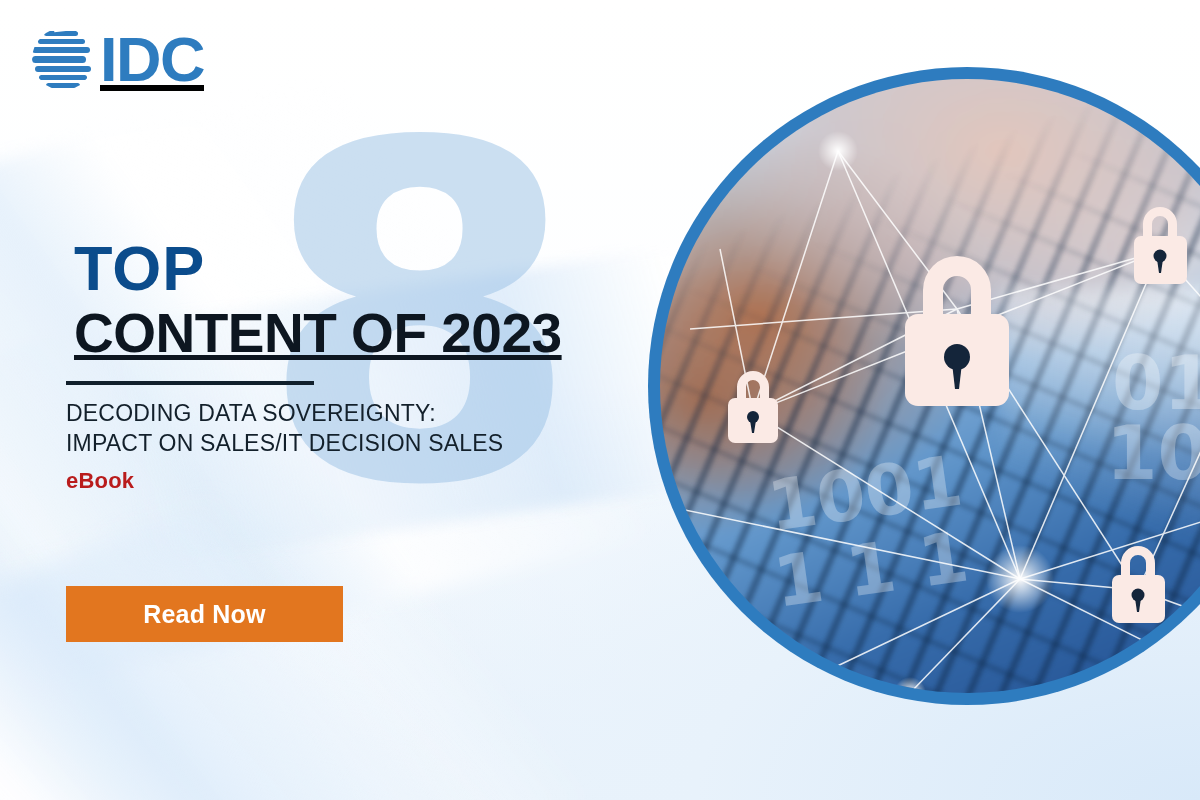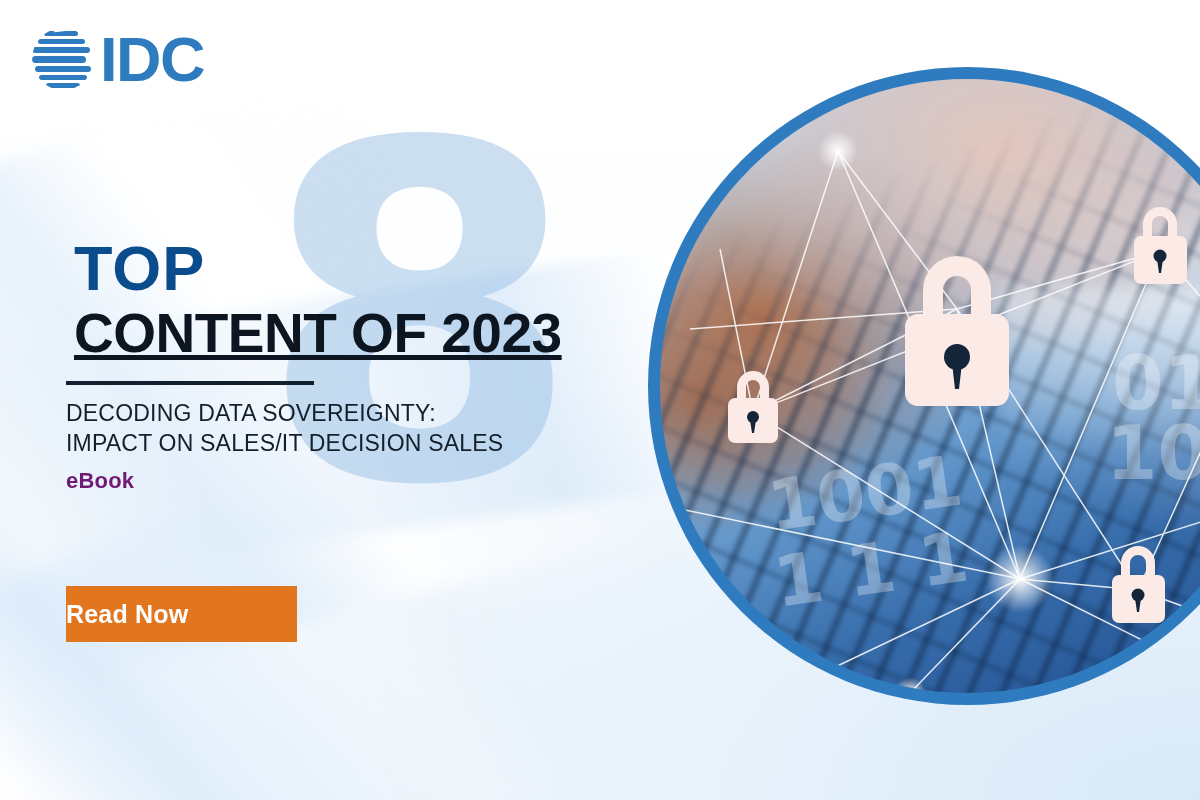--- a/index.html
+++ b/index.html
@@ -54,21 +54,21 @@
 
   .sw5{left:-250px;top:520px;width:900px;height:430px;
        background:linear-gradient(70deg,
           rgba(255,255,255,0) 0%,
           rgba(255,255,255,1) 32%,
           rgba(214,232,250,0.7) 46%,
           rgba(255,255,255,0) 68%);
        transform:rotate(-22deg);filter:blur(12px);}
 
   
-  .logo{position:absolute;left:30px;top:26px;display:flex;align-items:center;}
+  .logo{position:absolute;left:30px;top:26px;display:flex;align-items:center;text-decoration:underline;}
   .logo-globe{width:66px;height:66px;display:block;}
   .logo-word{font-size:63px;font-weight:bold;letter-spacing:-1.5px;
              line-height:1;margin-left:4px;}
 
   
   .watermark8{position:absolute;left:258px;top:84px;
      font-size:465px;font-weight:bold;line-height:1;
      font-family:"DejaVu Sans",sans-serif;
      color:#9dc3e6;opacity:.52;user-select:none;}
 
@@ -78,27 +78,27 @@
          letter-spacing:1px;color:#0b4c8c;margin:8px;}
   .h-sub{font-size:55px;font-weight:bold;line-height:1;
          letter-spacing:-0.5px;color:#0d1620;margin:8px;margin-top:4px;text-decoration:underline;}
 
   .rule{position:absolute;left:66px;top:381px;width:248px;height:4px;
         background:#11202c;}
 
   .subtitle{position:absolute;left:66px;top:398px;}
   .sub-line{font-size:23px;line-height:1.32;color:#13202b;
             letter-spacing:.2px;white-space:nowrap;}
-  .sub-kind{font-size:22px;font-weight:bold;color:#701a75;
+  .sub-kind{font-size:22px;font-weight:bold;color:#b91c1c;
             margin-top:9px;letter-spacing:.2px;}
 
   
-  .cta{position:absolute;left:66px;top:586px;width:231px;height:56px;
+  .cta{position:absolute;left:66px;top:586px;width:277px;height:56px;
        background:#e2761f;border:0;display:flex;align-items:center;
-       cursor:pointer;padding:0;}
+       justify-content:center;cursor:pointer;padding:0;}
   .cta-label{color:#ffffff;font-size:25px;font-weight:bold;
              letter-spacing:.2px;line-height:1;}
 
   
   .circle-wrap{position:absolute;left:648px;top:67px;
        width:638px;height:638px;}
   .circle-ring{position:absolute;inset:0;border-radius:50%;
        background:#2e7cbf;}
   .circle-inner{position:absolute;inset:12px;border-radius:50%;
        overflow:hidden;}

